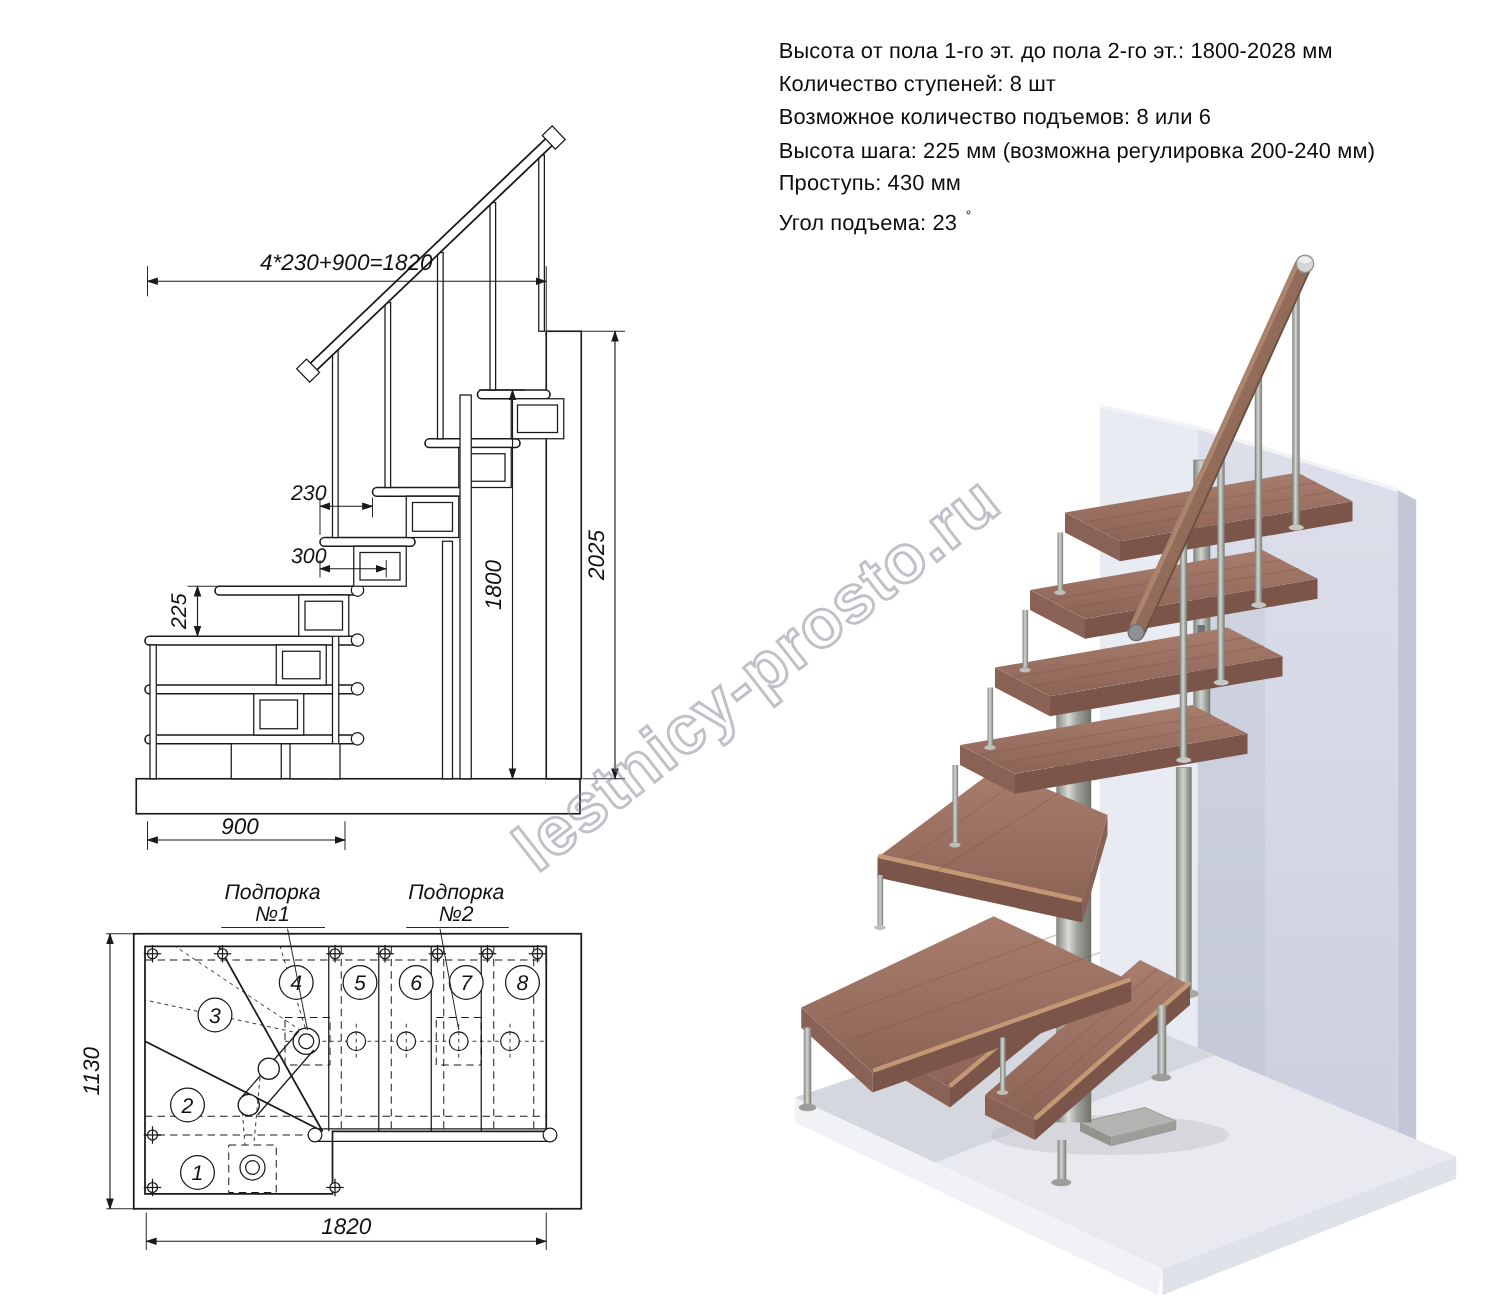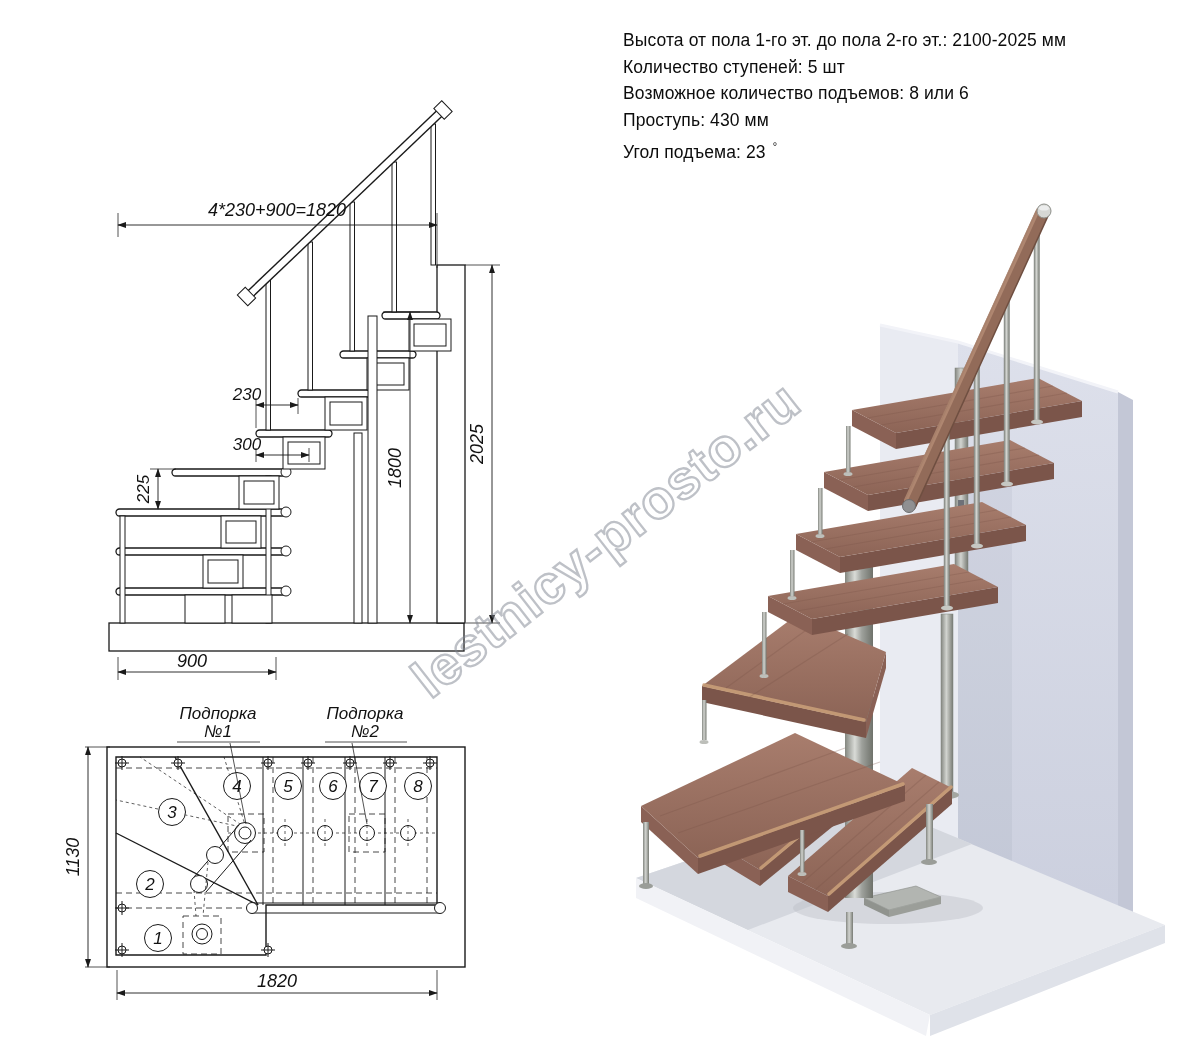--- a/index.html
+++ b/index.html
@@ -29,23 +29,24 @@
               font-family:"Liberation Sans",sans-serif; }
   .wood-line { stroke:#7a5448; stroke-width:1.2; opacity:0.3; }
   .nose { stroke:#c89e78; stroke-width:3.5; opacity:0.9; stroke-linecap:round; }
 </style>
 </head>
 <body>
 
 <div class="page">
 
   <div class="specs">
-      <div class="spec-line">Высота от пола 1-го эт. до пола 2-го эт.: 2100-2025 мм</div>
-      <div class="spec-line">Количество ступеней: 5 шт</div>
+      <div class="spec-line">Высота от пола 1-го эт. до пола 2-го эт.: 1800-2028 мм</div>
+      <div class="spec-line">Количество ступеней: 8 шт</div>
       <div class="spec-line">Возможное количество подъемов: 8 или 6</div>
+      <div class="spec-line">Высота шага: 225 мм (возможна регулировка 200-240 мм)</div>
       <div class="spec-line">Проступь: 430 мм</div>
       <div class="spec-line"><span>Угол подъема: 23</span><sup>°</sup></div>
     </div>
 
   <svg class="canvas" width="1191" height="1037" viewBox="0 0 1191 1037">
     <defs>
       <marker id="arr" viewBox="0 0 10 10" refX="9.2" refY="5" markerWidth="10" markerHeight="10" orient="auto-start-reverse">
         <path d="M0,1.6 L10,5 L0,8.4 z" fill="#1a1a1a"></path>
       </marker>
       <linearGradient id="gradWood" x1="0" y1="0" x2="0" y2="1">

